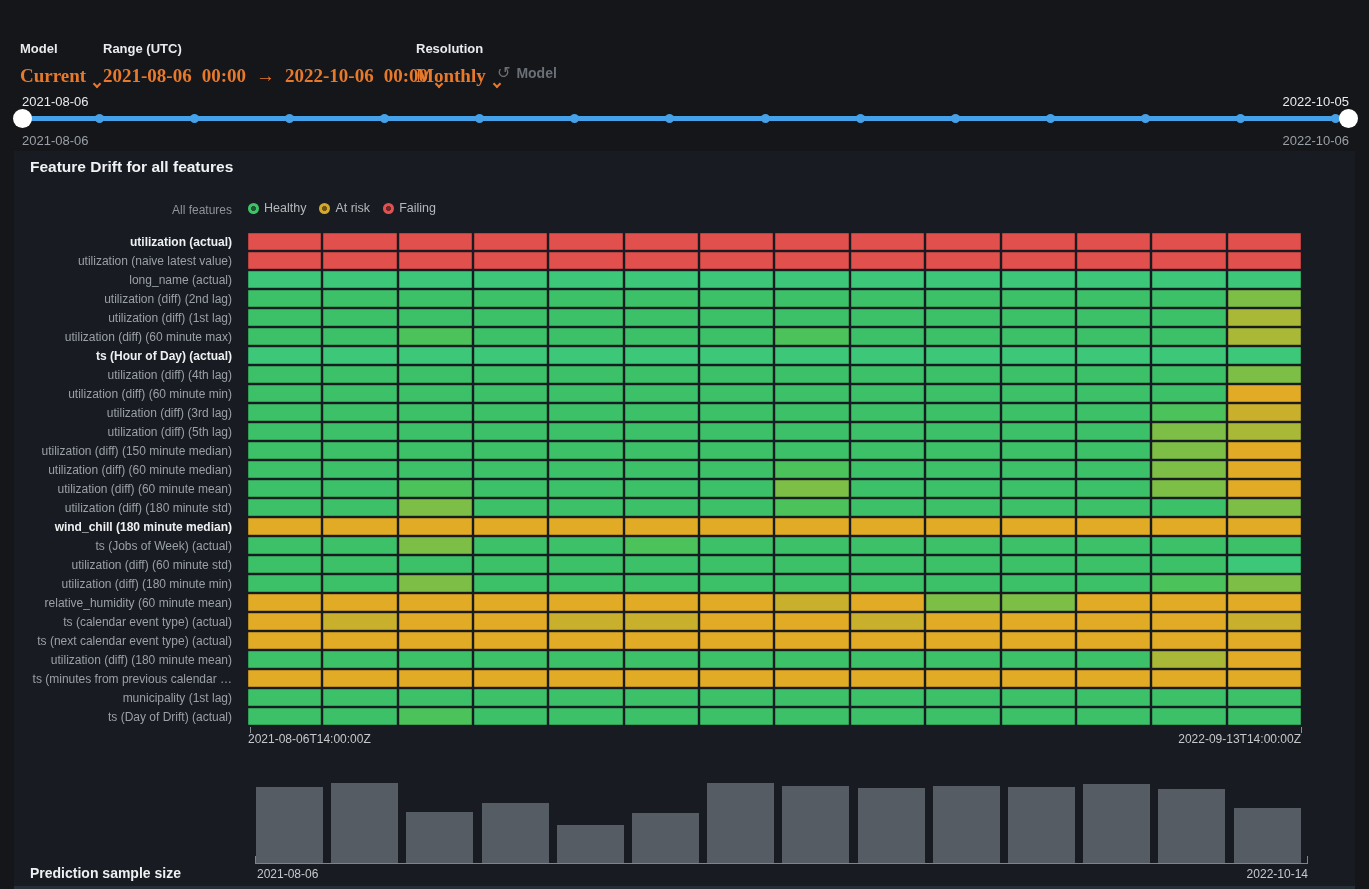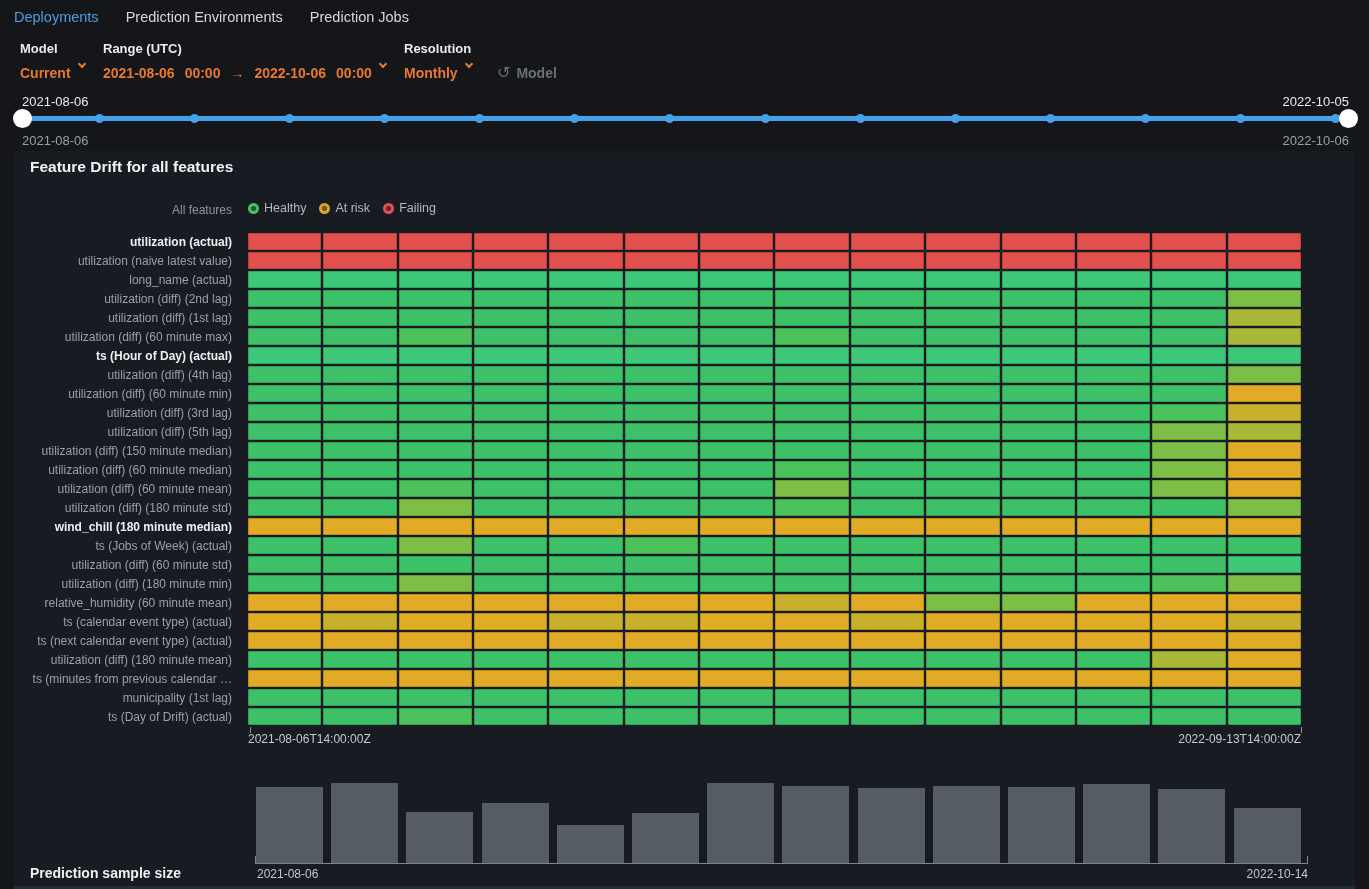--- a/index.html
+++ b/index.html
@@ -7,27 +7,27 @@
   body { background:#14161a; font-family:"Liberation Sans","DejaVu Sans",sans-serif; color:#d6d8da; }
   .app { position:relative; width:1369px; height:889px; }
 
   
   .topnav { position:absolute; top:0; left:0; right:0; height:34px; display:flex; align-items:center; padding-left:14px; gap:27px; }
   .topnav .tab { font-size:14.5px; color:#d6d8da; cursor:pointer; background:none; border:none; font-family:inherit; }
   .topnav .tab.active { color:#4a9ee3; }
 
   
   .ctl-label { font-size:13px; font-weight:bold; color:#e9ebed; }
-  .ctl-value { margin-top:9px; font-size:14px; font-weight:bold; color:#e8792b; display:flex; align-items:flex-start; cursor:pointer; background:none; border:none; font-family:Liberation Sans, sans-serif; }
+  .ctl-value { margin-top:9px; font-size:19px; font-weight:bold; color:#e8792b; display:flex; align-items:flex-end; cursor:pointer; background:none; border:none; font-family:Liberation Serif, serif; }
   .chev { display:inline-block; width:6px; height:6px; border-right:2px solid #e8792b; border-bottom:2px solid #e8792b; transform:rotate(45deg); margin-left:8px; margin-top:-4px; }
   .g-model { position:absolute; left:20px; top:41px; }
   .g-range { position:absolute; left:103px; top:41px; }
   .g-range .sp { display:inline-block; width:10px; }
   .g-range .arrow { color:#e8792b; margin:0 10px; font-weight:normal; }
-  .g-res { position:absolute; left:404px; top:41px; }
+  .g-res { position:absolute; left:416px; top:41px; }
   .btn-reset { position:absolute; left:497px; top:63px; display:flex; align-items:center; gap:6px; color:#6b7077; font-size:14px; font-weight:bold; background:none; border:none; cursor:default; font-family:inherit; }
   .btn-reset .ricon { font-size:16px; font-weight:normal; }
 
   
   .slider-lbl { position:absolute; font-size:13px; }
   .slider-lbl.white { color:#e9ebed; }
   .slider-lbl.gray { color:#9aa0a6; }
   .track { position:absolute; left:22px; top:116px; width:1326px; height:5px; background:#45a1e8; border-radius:3px; }
   .track .dot { position:absolute; top:-2px; width:9px; height:9px; border-radius:50%; background:#45a1e8; }
   .handle { position:absolute; top:109px; width:19px; height:19px; border-radius:50%; background:#ffffff; cursor:pointer; }
@@ -53,25 +53,20 @@
   .bars .bar { position:absolute; background:#565c63; }
   .s-axis { position:absolute; left:241px; top:712px; width:1053px; height:1px; background:#7e848b; }
   .s-tick { position:absolute; top:705px; width:1px; height:7px; background:#7e848b; }
   .sample-title { position:absolute; left:16px; top:714px; font-size:14px; font-weight:bold; color:#eef0f2; }
 </style>
 </head>
 <body>
 
 <div class="app">
 
-  <nav class="topnav">
-    <button class="tab active">Deployments</button>
-    <button class="tab">Prediction Environments</button>
-    <button class="tab">Prediction Jobs</button>
-  </nav>
 
   <section>
     <div class="g-model">
       <div class="ctl-label">Model</div>
       <button class="ctl-value">
         <span>Current</span>
         <span class="chev"></span>
       </button>
     </div>
     <div class="g-range">

